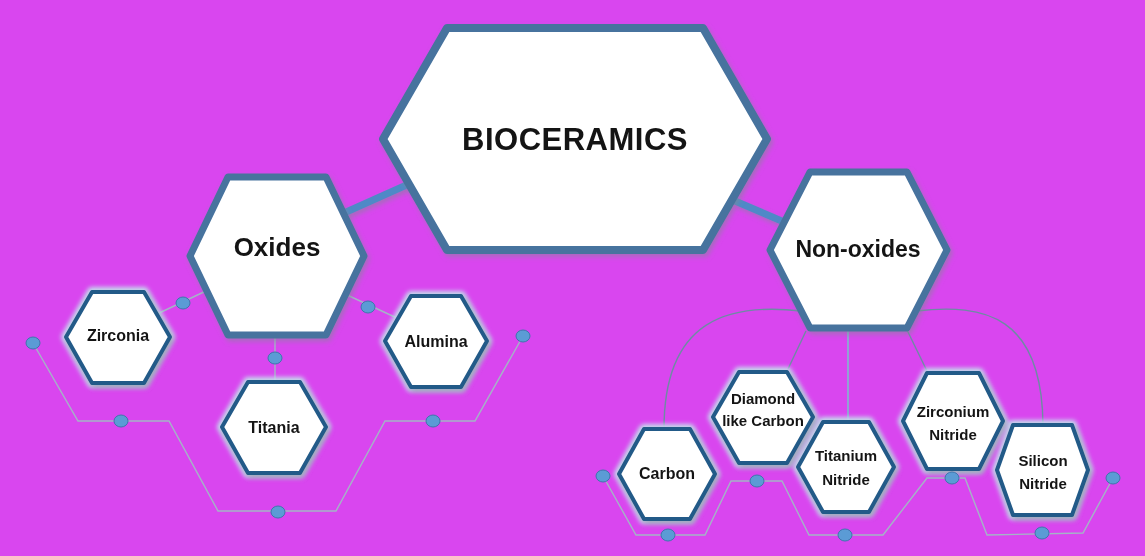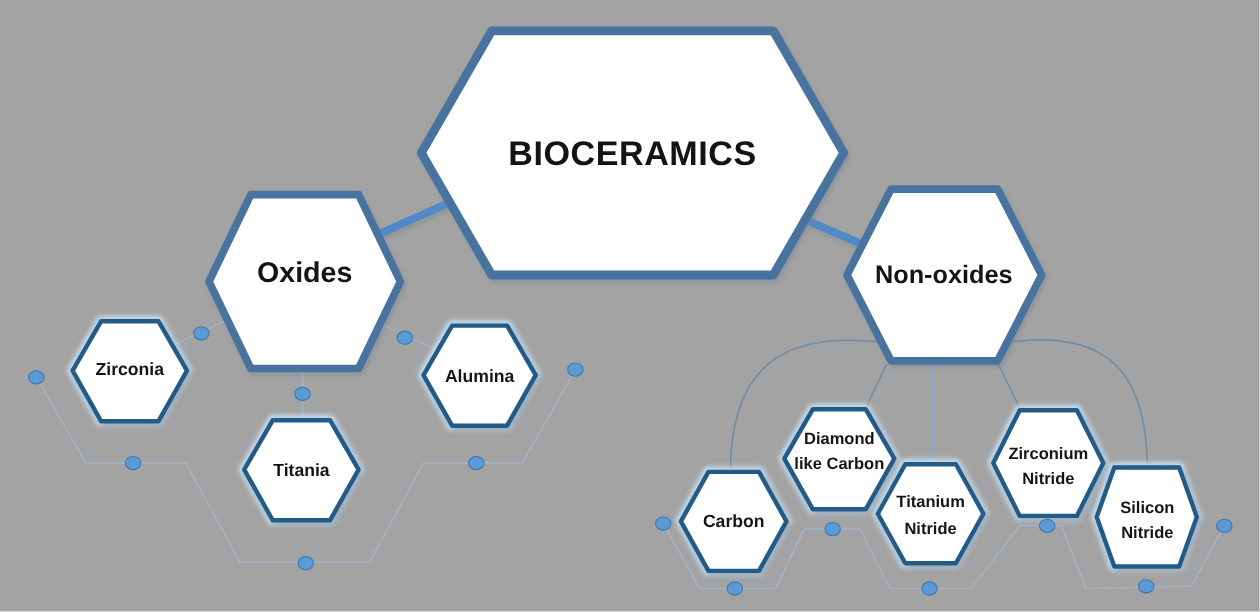--- a/index.html
+++ b/index.html
@@ -1,16 +1,16 @@
 <!DOCTYPE html>
 <html style="--hex-border-large: #47739e; --hex-border-small: #235a88; --hex-glow: #c5dcee; --hex-fill: #ffffff; --thick-connector: #5089c7; --thin-line: #a4b4c6; --branch-line: #6e8ba3; --vertical-line: #8aabd2; --dot-fill: #5b9bd5; --dot-stroke: #3e76ad; --text: #141414;"><head>
 <meta charset="utf-8">
 <style>
   html,body{margin:0;padding:0;background:#ffffff;}
-  .stage{position:relative;width:1145px;height:556px;background:#a3a3a3;overflow:hidden;
+  .stage{position:relative;width:1145px;height:556px;background:#d946ef;overflow:hidden;
          font-family:"Liberation Sans",sans-serif;text-decoration:underline;}
   svg{display:block}
   .hex-big{fill:var(--hex-fill);stroke:var(--hex-border-large);stroke-linejoin:round;}
   .hex-sm {fill:var(--hex-fill);stroke:var(--hex-border-small);stroke-width:4;stroke-linejoin:round;}
   .hex-glow{fill:none;stroke:var(--hex-glow);stroke-width:10;stroke-linejoin:round;}
   .thin  {stroke:var(--thin-line);stroke-width:1.4;fill:none;}
   .branch{stroke:var(--branch-line);stroke-width:1.4;fill:none;}
   .vert  {stroke:var(--vertical-line);stroke-width:1.8;fill:none;}
   .thick {stroke:var(--thick-connector);stroke-width:7;fill:none;stroke-linecap:butt;}
   .dot   {fill:var(--dot-fill);stroke:var(--dot-stroke);stroke-width:1;}

